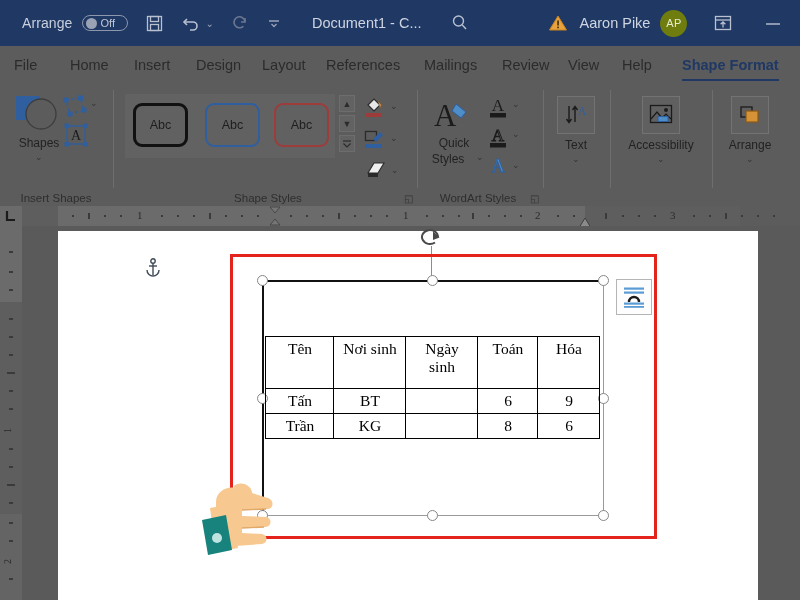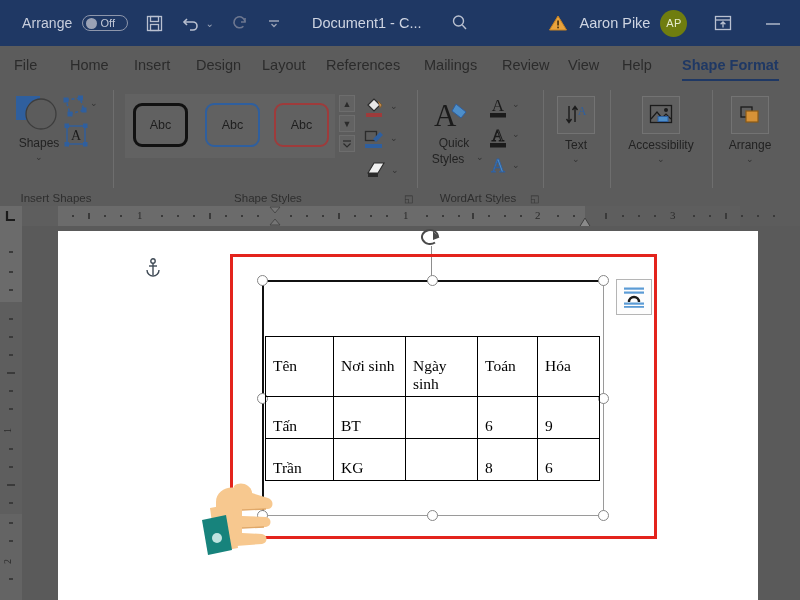--- a/index.html
+++ b/index.html
@@ -170,22 +170,22 @@
 
   
   .tbl {
     position: absolute; left: 265px; top: 336px;
     border-collapse: collapse;
     font-family: "Liberation Serif", serif;
   }
   .tbl td, .tbl th {
     border: 1px solid #000;
     font-size: 15.5px; font-weight: normal; color: #000;
-    text-align: left; vertical-align: top;
-    padding: 20px 6px 3px 7px;
+    text-align: center; vertical-align: top;
+    padding: 3px 6px 3px 7px;
   }
   .tbl .c-name { width: 68px; }
   .tbl .c-place { width: 72px; }
   .tbl .c-dob { width: 72px; }
   .tbl .c-math { width: 60px; }
   .tbl .c-chem { width: 62px; }
   .tbl .hrow td { height: 52px; }
   .tbl .drow td { height: 25px; }
 
   

